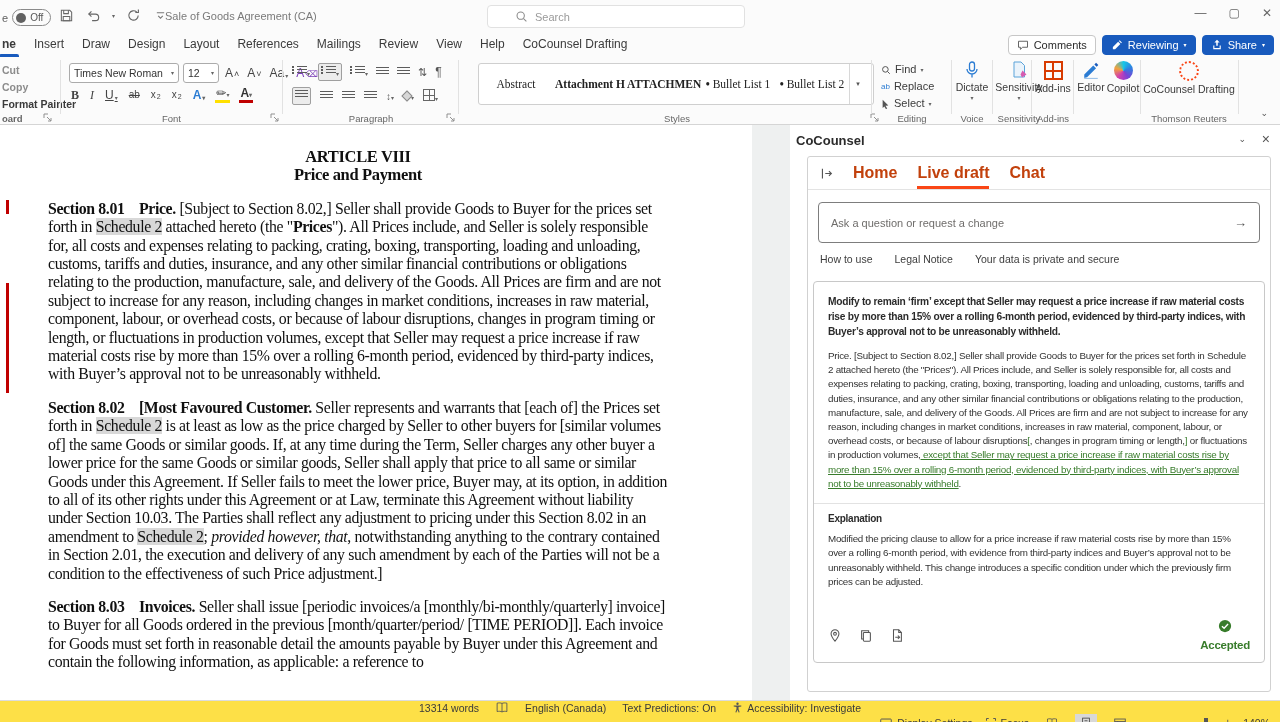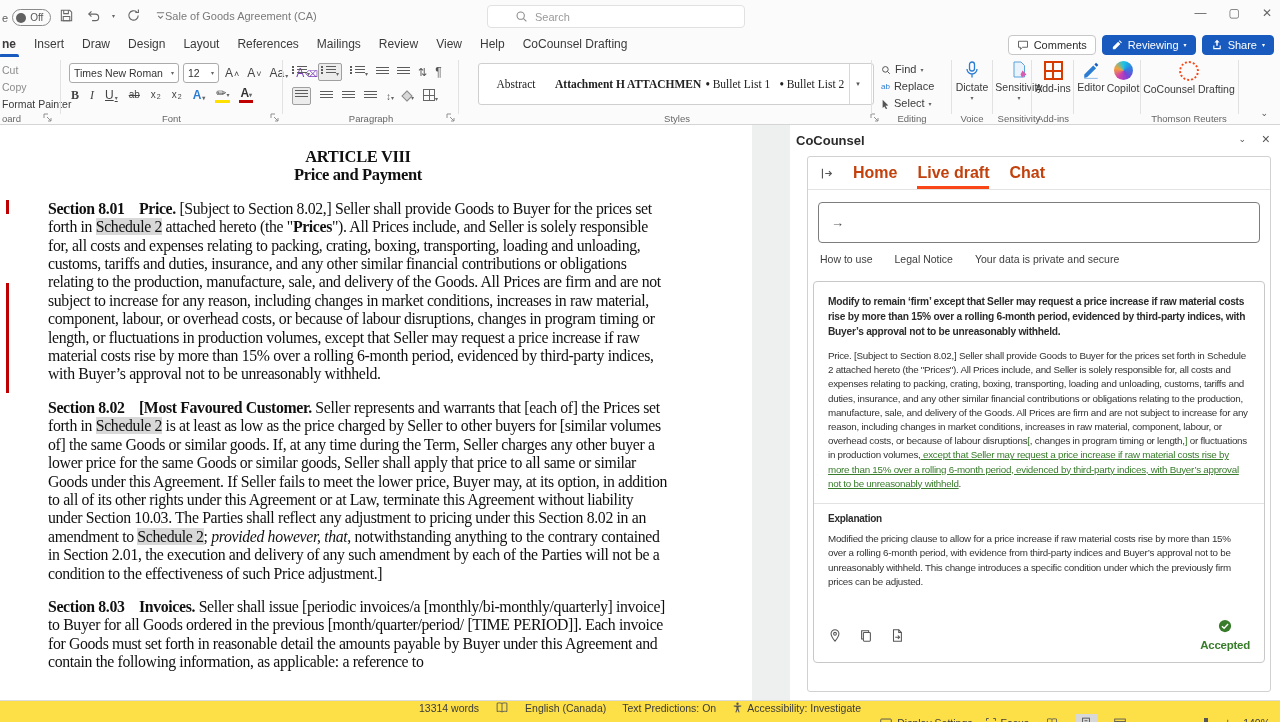--- a/index.html
+++ b/index.html
@@ -207,21 +207,21 @@
           <path d="M3 8.5v5h10v-5h-1.5V12h-7V8.5z"></path>
         </svg>
       <span>Share</span>
       <span class="caret">▾</span>
     </span>
   </div>
 </div>
 
 <div class="ribbon">
 
-  <div class="rgroup" style="left:0;width:60px;">
+  <div class="rgroup" style="left:0;width:60px;font-weight:bold;">
     <div class="clipitems">
       <div>Cut</div>
       <div>Copy</div>
       <div style="color:#3b3b3b;white-space:nowrap;">Format Painter</div>
     </div>
     <div class="glabel" style="text-align:left;padding-left:2px;">oard</div>
     <span class="launcher" style="right:8px;">
       <svg width="9" height="9" viewBox="0 0 9 9" stroke="#777" fill="none">
           <path d="M1 5V1h4M4 4l4 4M8 5v3H5"></path>
         </svg>
@@ -426,20 +426,21 @@
           <svg width="13" height="13" viewBox="0 0 16 16" stroke="#555" stroke-width="1.4" fill="none">
               <path d="M3 2v12M6.5 8H14M11 5l3 3-3 3"></path>
             </svg>
         </span>
         <span class="ptab">Home</span>
         <span class="ptab active">Live draft</span>
         <span class="ptab">Chat</span>
       </div>
 
       <div class="askbox">
+        <input placeholder="Ask a question or request a change" style="">
         <span class="ask-arrow">→</span>
       </div>
 
       <div class="plinks">
         <span>How to use</span>
         <span>Legal Notice</span>
         <span>Your data is private and secure</span>
       </div>
 
       <div class="card">

